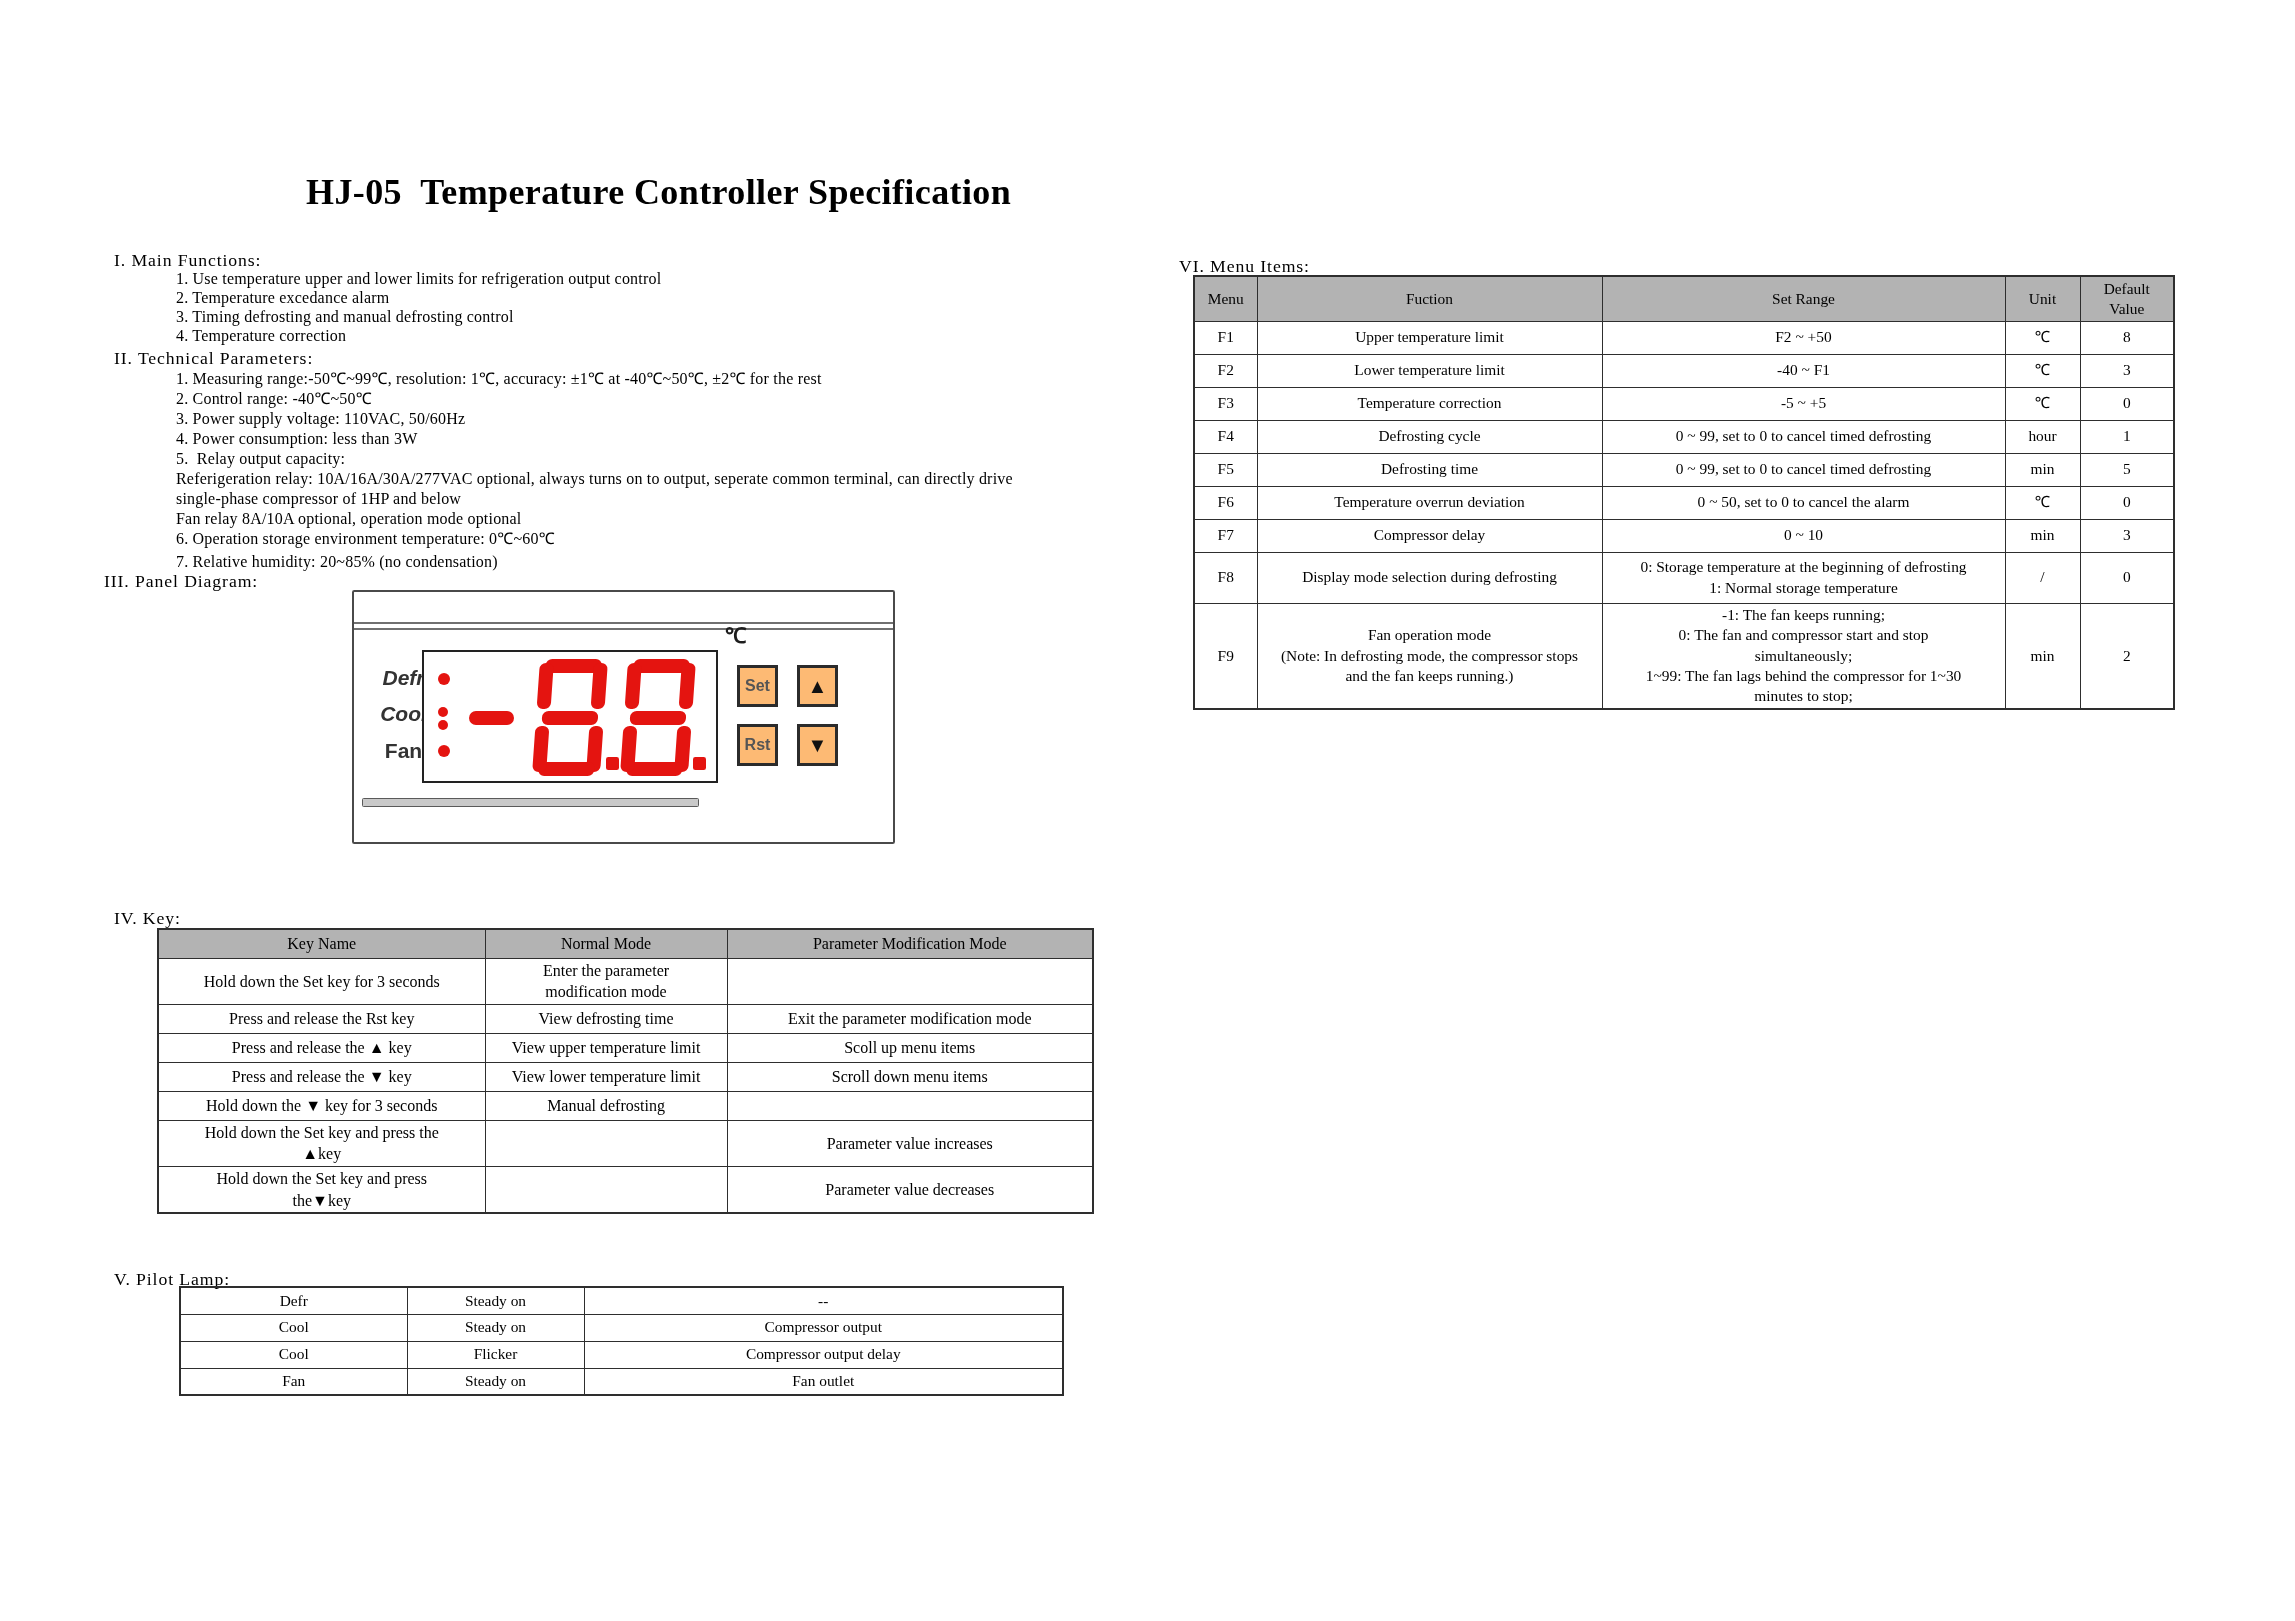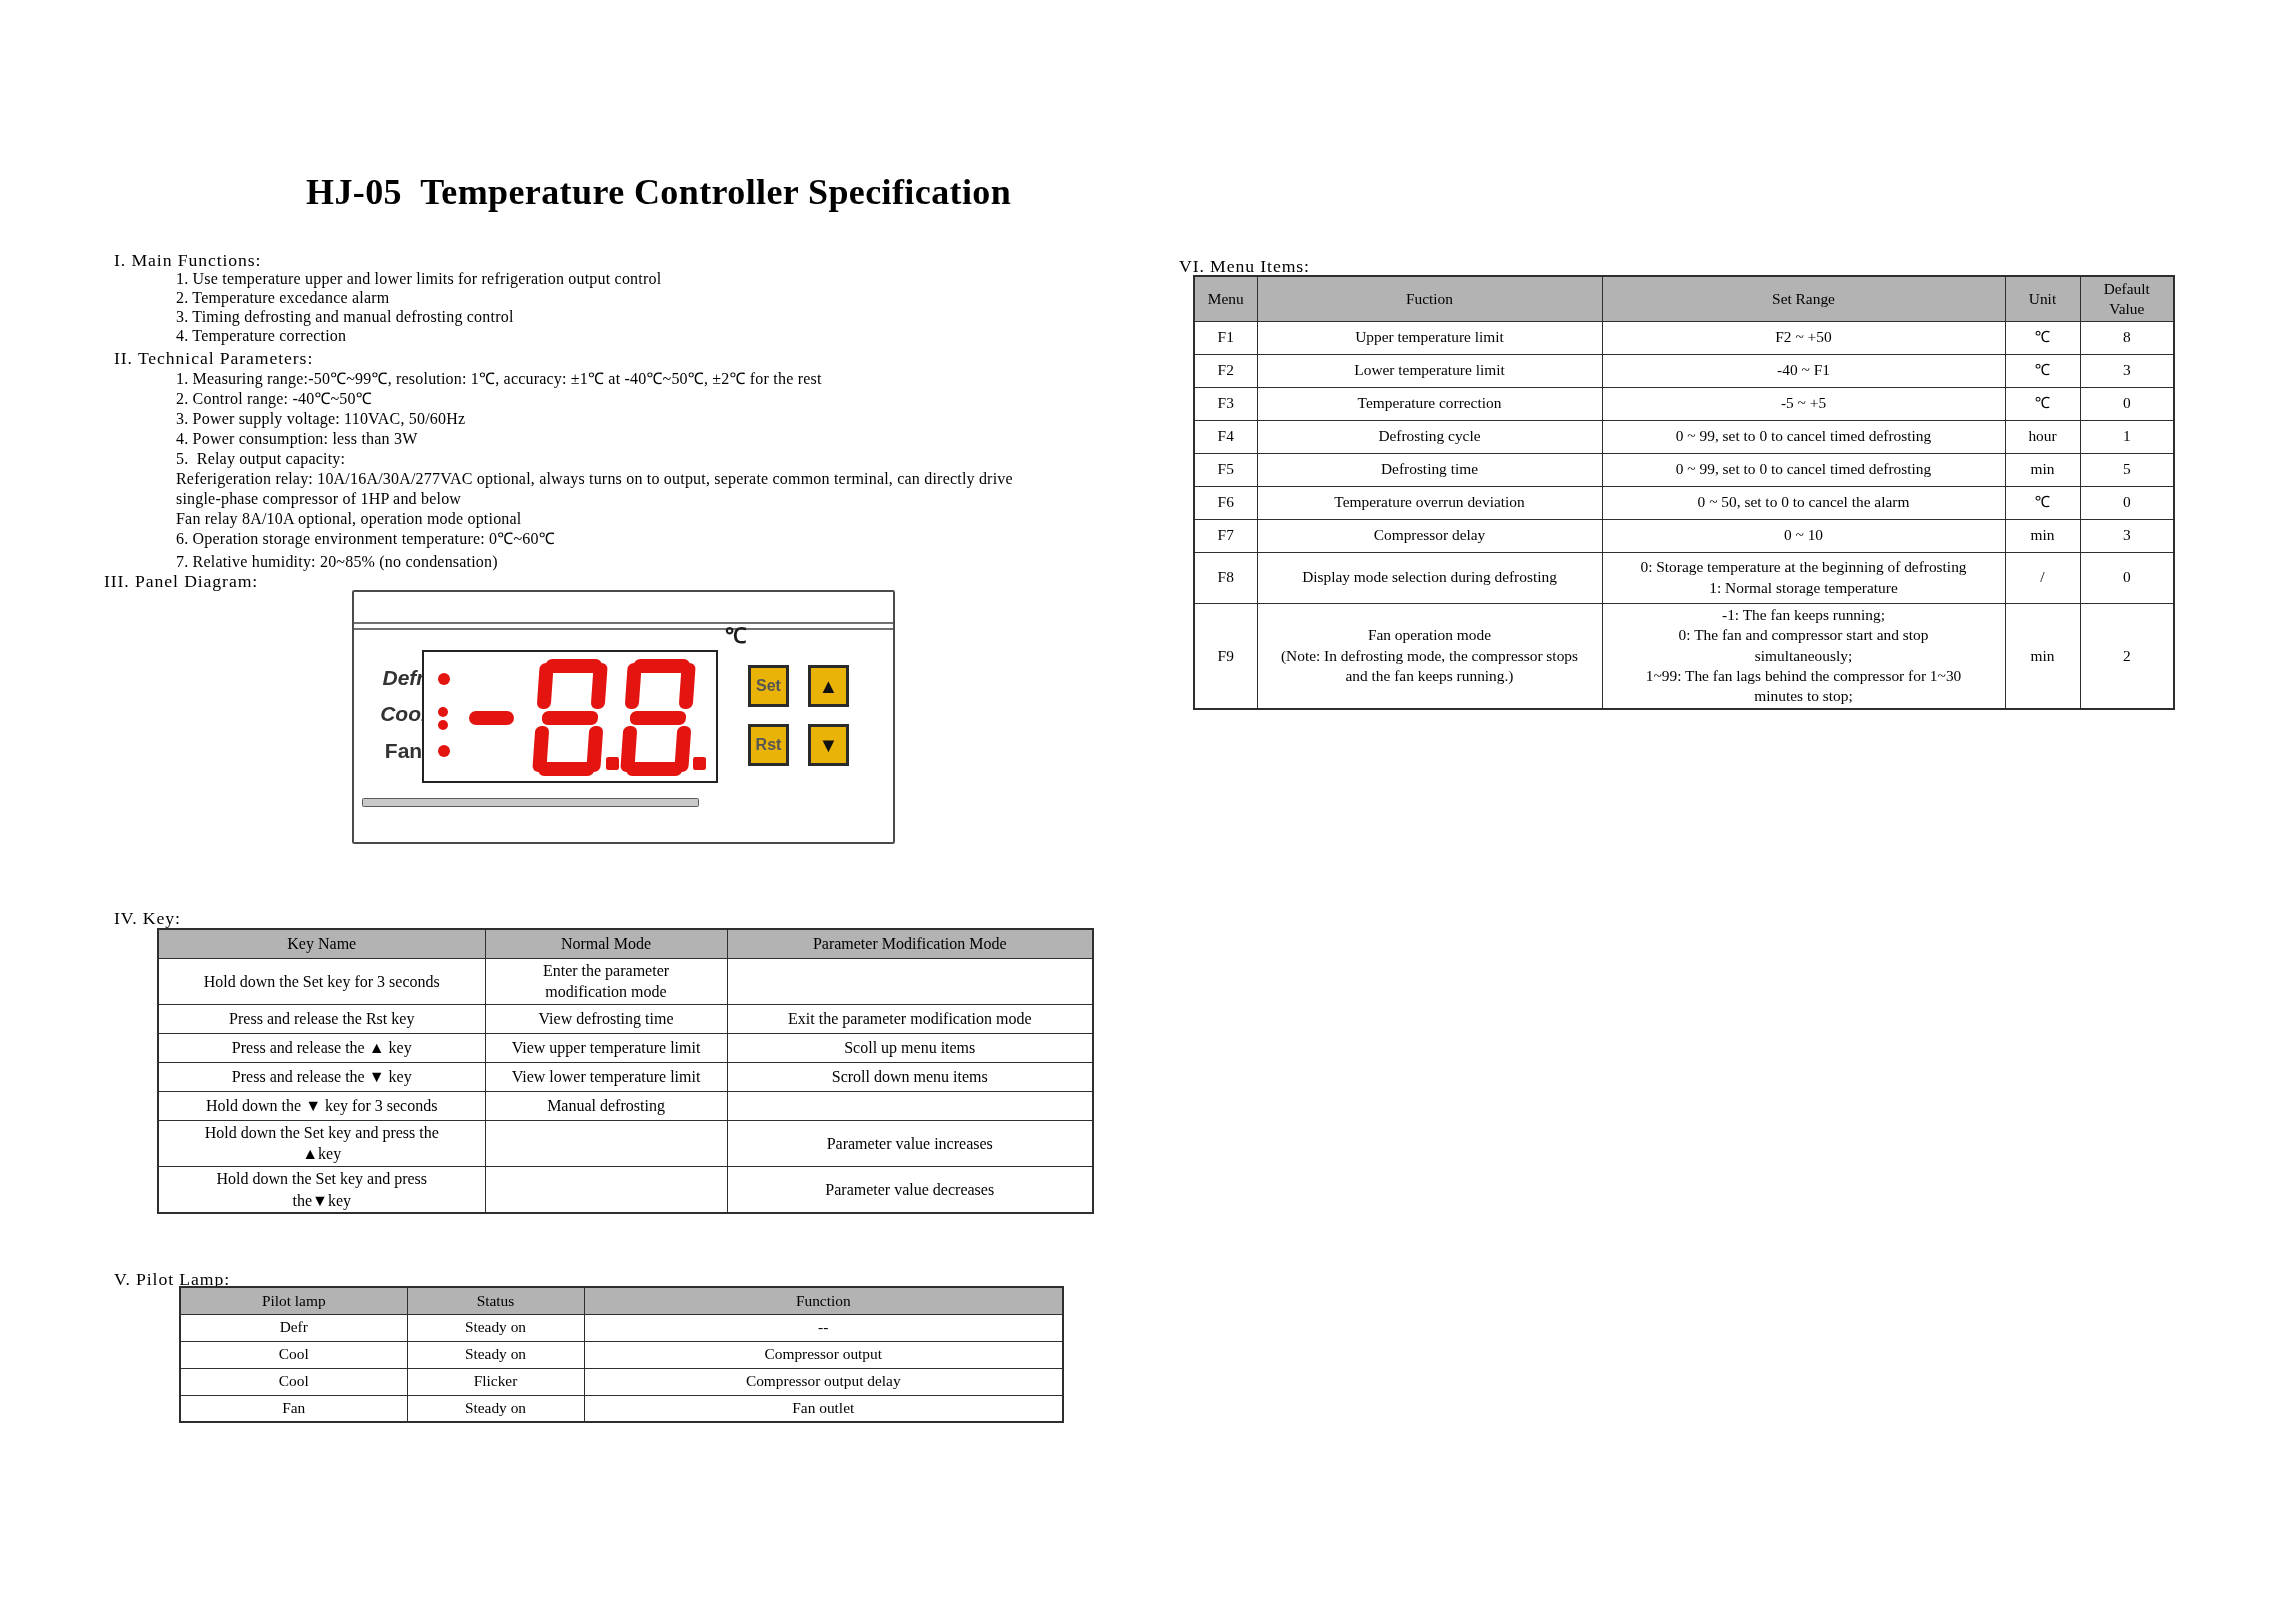--- a/index.html
+++ b/index.html
@@ -73,24 +73,24 @@
   .sg.v { width:14px; height:46px; }
   .sg.f { left:0; top:3.8px; } .sg.b { right:0; top:3.8px; }
   .sg.e { left:0; bottom:3.8px; } .sg.c { right:0; bottom:3.8px; }
   .dp { width:13px; height:13px; background:#e41410; border-radius:2.3px; top:105px; }
   .dp1 { left:182px; } .dp2 { left:269px; }
   .deg-label {
     left:371px; top:28px; font-family:"Liberation Sans", sans-serif;
     font-weight:bold; font-size:21.6px; color:#1d1d1d;
   }
   .pbtn {
-    width:41px; height:42px; background:#eab308; border:3.8px solid #2b2b2b;
+    width:41px; height:42px; background:#fdba74; border:3.8px solid #2b2b2b;
     display:flex; align-items:center; justify-content:center;
     font-family:"Liberation Sans", sans-serif; font-weight:bold;
-    font-size:16px; color:#555;margin-left:11px;
+    font-size:16px; color:#555;
   }
   .pbtn.arrow { font-size:20px; color:#111; }
   .b-set { left:383px; top:73px; }  .b-up   { left:443px; top:73px; }
   .b-rst { left:383px; top:132px; } .b-down { left:443px; top:132px; }
   .slot {
     left:7.7px; top:206px; width:337px; height:8.5px;
     background:#c9c9c9; border:1.5px solid #5a5a5a; border-radius:1.5px;
   }
 </style>
 </head>
@@ -225,25 +225,20 @@
     </table>
 
   <div class="abs heading" style="left:114px;top:1269px">V. Pilot Lamp:</div>
   <table class="abs pilot-table">
     <colgroup>
         <col class="pc1">
         <col class="pc2">
         <col class="pc3">
       </colgroup>
     <tbody>
-        <tr class="rh35">
-      <th>Pilot lamp</th>
-      <th>Status</th>
-      <th>Function</th>
-    </tr>
     <tr class="rh35">
       <td>Defr</td>
       <td>Steady on</td>
       <td>--</td>
     </tr>
     <tr class="rh35">
       <td>Cool</td>
       <td>Steady on</td>
       <td>Compressor output</td>
     </tr>

